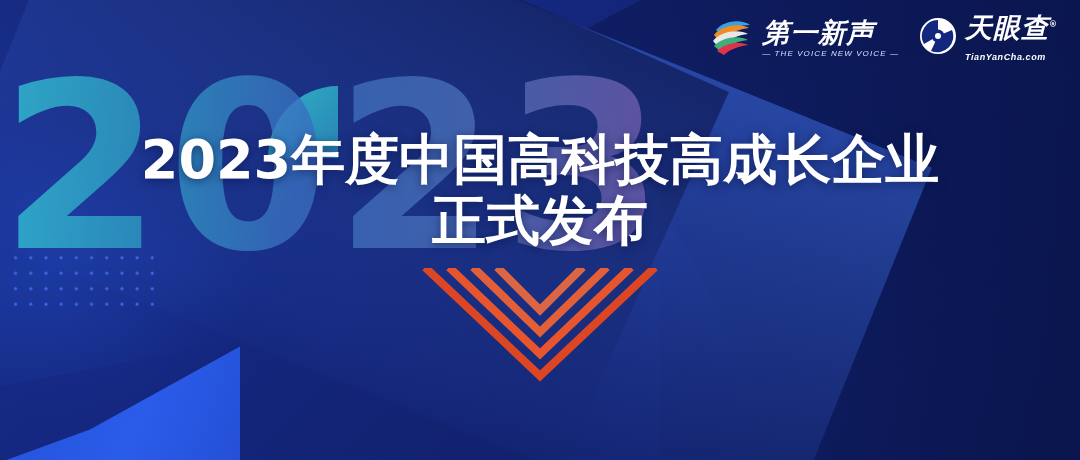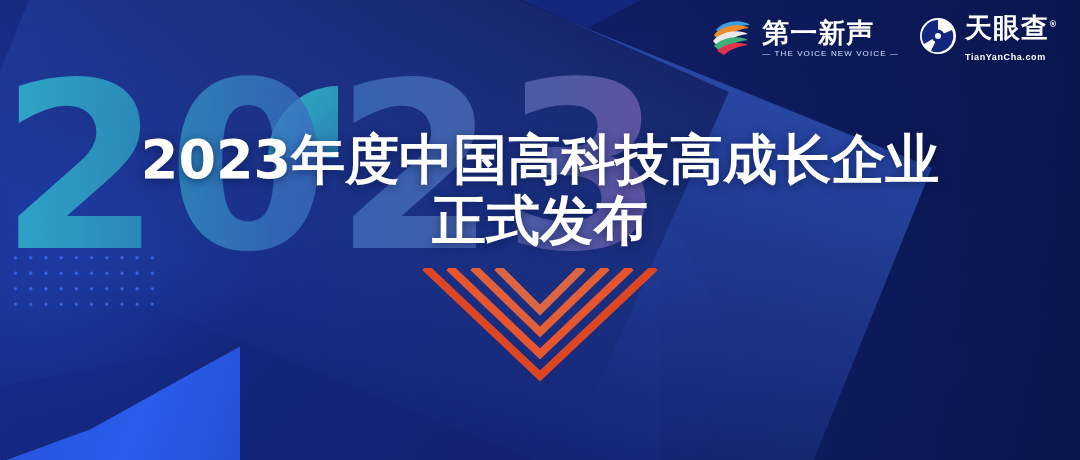--- a/index.html
+++ b/index.html
@@ -175,20 +175,21 @@
   }
 
   
   .logos {
     position: absolute;
     right: 22px;
     top: 14px;
     display: flex;
     align-items: center;
     gap: 20px;
+    font-style: italic;
   }
   .logo { display: flex; align-items: center; gap: 8px; }
   .logo-mark { flex: 0 0 auto; }
   .logo-text { display: flex; flex-direction: column; line-height: 1; }
   .logo-cn {
     color: #ffffff;
     font-size: 27px;
     font-weight: 700;
     letter-spacing: 1px;
     font-family: "DejaVu Sans", "Liberation Sans", sans-serif;

